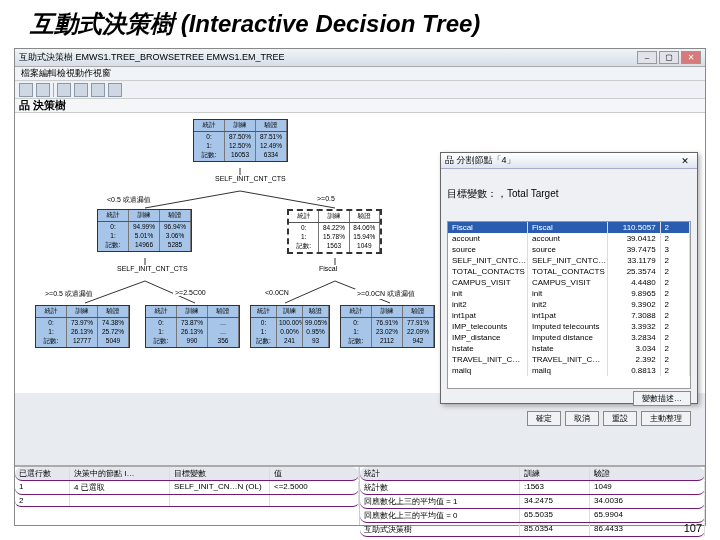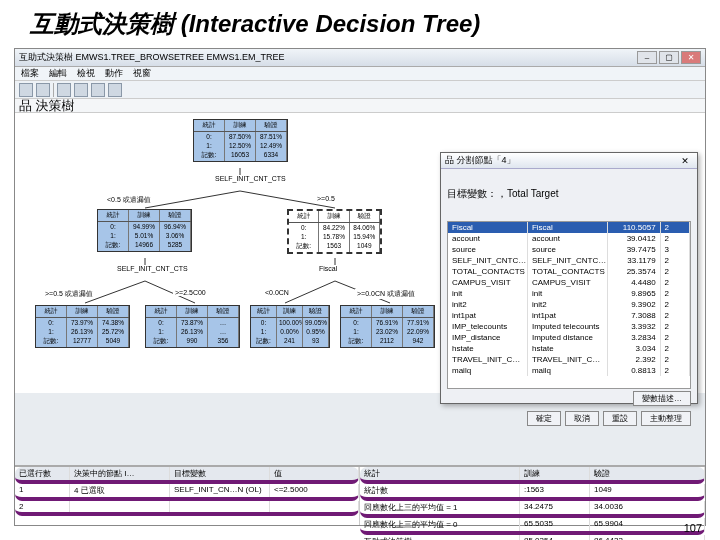--- a/index.html
+++ b/index.html
@@ -3,24 +3,24 @@
 <meta charset="utf-8">
 <style>
 * { margin: 0; padding: 0; box-sizing: border-box; font-family: Arial, "Microsoft JhengHei", sans-serif; }
 body { width: 720px; height: 540px; background: #fff; position: relative; overflow: hidden; }
 .slide-title { font-size: 24px; font-weight: bold; padding: 8px 30px; font-style: italic; }
 .app-window { margin: 0 14px; border: 1px solid #888; background: #e8ecf0; height: 478px; position: relative; }
 .titlebar { height: 18px; background: linear-gradient(#f0f4f8,#d6dee8); border-bottom: 1px solid #aaa; display: flex; align-items: center; font-size: 9px; padding: 0 4px; }
 .titlebar .win-ctrls { margin-left: auto; display: flex; gap: 2px; }
 .win-btn { width: 20px; height: 13px; background: #e0e4ea; border: 1px solid #999; font-size: 8px; display: flex; align-items: center; justify-content: center; }
 .win-btn.close { background: #d97a7a; color: #fff; }
-.menubar { height: 14px; background: #f0f4f8; border-bottom: 1px solid #ccc; font-size: 9px; padding: 0 6px; display: flex; gap: 10px; align-items: center; }
+.menubar { height: 14px; background: #f0f4f8; border-bottom: 1px solid #ccc; font-size: 9px; padding: 0 6px; display: flex; align-items: center; }
 .toolbar { height: 18px; background: #eef2f6; border-bottom: 1px solid #ccc; display: flex; align-items: center; gap: 3px; padding: 0 4px; }
 .tool-ico { width: 14px; height: 14px; background: #cfd8e2; border: 1px solid #8a98a8; }
-.sub-title { height: 14px; background: #f4f6f8; border-bottom: 1px solid #ccc; font-size: 13px; padding: 0 4px; display: flex; align-items: center; }
+.sub-title { height: 14px; background: #f4f6f8; border-bottom: 1px solid #ccc; font-size: 11px; padding: 0 4px; display: flex; align-items: center; font-weight: bold; }
 .canvas { position: relative; height: 280px; background: #fff; }
 .node { position: absolute; border: 1px solid #333; background: #fff; font-size: 6.5px; }
 .node.blue { background: #a7c5e8; }
 .node.dashed { border: 2px dashed #333; }
 .node .hdr { display: flex; border-bottom: 1px solid #555; }
 .node .hdr span, .node .row span { flex: 1; padding: 1px 2px; border-right: 1px solid #777; text-align: center; white-space: nowrap; overflow: hidden; }
 .node .row { display: flex; }
 .split-label { position: absolute; font-size: 7px; background: #fff; padding: 0 2px; }
 svg.tree-lines { position: absolute; top: 0; left: 0; }
 .dialog { position: absolute; right: 22px; top: 152px; width: 258px; height: 252px; border: 1px solid #666; background: #eef0f4; box-shadow: 2px 2px 5px rgba(0,0,0,.3); }
@@ -35,21 +35,21 @@
 .dlg-table .c2 { width: 82px; }
 .dlg-table .c3 { width: 54px; text-align: right; }
 .dlg-table .c4 { width: 30px; }
 .dlg-table .tr.sel { background: #2a5db0; color: #fff; }
 .dlg-btns { display: flex; justify-content: flex-end; gap: 4px; padding: 3px 6px; }
 .dlg-btns button, .dlg-edit { font-size: 8px; padding: 1px 8px; background: #f0f2f6; border: 1px solid #888; }
 .dlg-edit-row { display:flex; justify-content:flex-end; padding: 0 6px 2px; }
 .bottom-pane { position: absolute; left: 0; right: 0; bottom: 0; height: 60px; display: flex; background: #fff; border-top: 2px solid #aaa; font-size: 8px; }
 .bp-left { width: 50%; border-right: 1px solid #ccc; }
 .bp-right { width: 50%; }
-.bp-row { display: flex; border-bottom: 4px solid #701a75; border-radius: 7px; }
+.bp-row { display: flex; border-bottom: 1px solid #701a75; border-radius: 7px; }
 .bp-row span { padding: 1px 4px; border-right: 1px solid #ddd; overflow: hidden; white-space: nowrap; }
 .bp-h { background: #e4e8ee; }
 .page-num { position: absolute; right: 18px; bottom: 6px; font-size: 11px; }
 </style>
 </head>
 <body>
 
 <div class="slide-title">互動式決策樹 (Interactive Decision Tree)</div>
 
 <div class="app-window">

